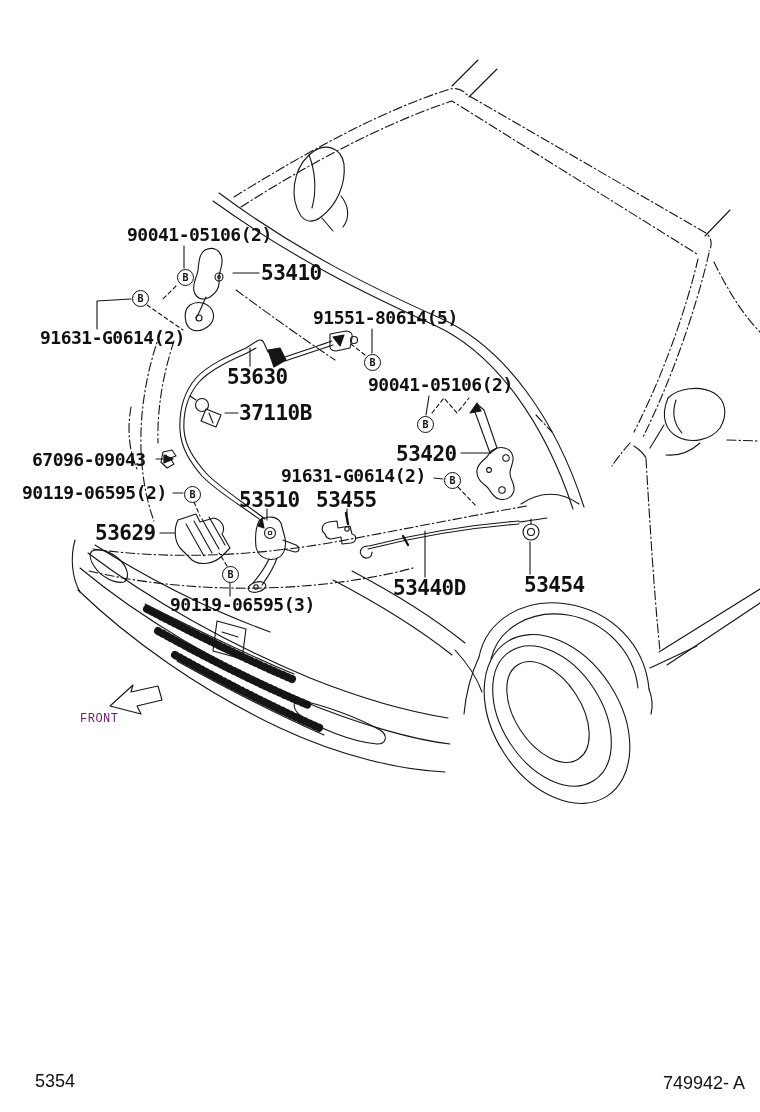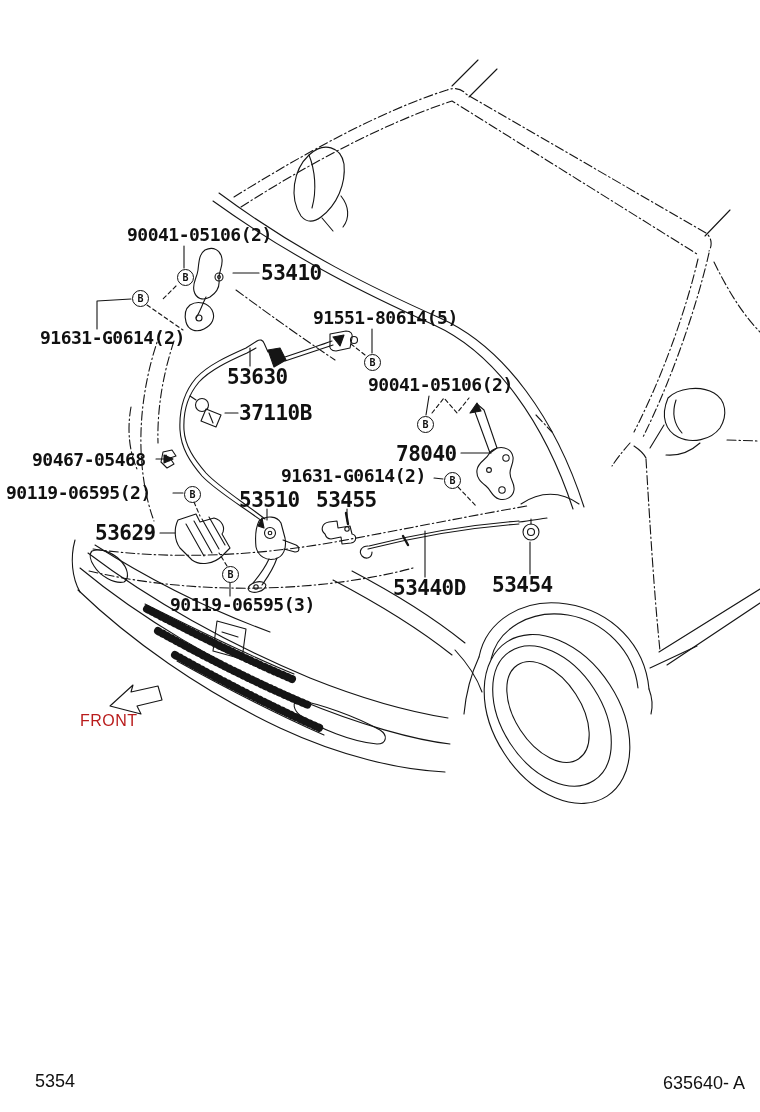--- a/index.html
+++ b/index.html
@@ -14,22 +14,22 @@
     letter-spacing:-0.5px;
   }
   .lbl.big{font-size:21px;}
   .lbl.sm{font-size:18px;}
   .bmark{
     position:absolute;width:15px;height:15px;border:1.4px solid #111;
     border-radius:50%;display:flex;align-items:center;justify-content:center;
     font-size:10px;font-weight:bold;line-height:1;background:#fff;
   }
   .frontlbl{
-    position:absolute;font-family:Liberation Sans, sans-serif;
-    font-size:16px;color:#b91c1c;letter-spacing:0.5px;line-height:1;
+    position:absolute;font-family:Liberation Mono, monospace;
+    font-size:12px;color:#701a75;letter-spacing:0.5px;line-height:1;
   }
   .footer-code{
     position:absolute;font-family:"Liberation Sans", sans-serif;
     font-size:18px;color:#111;line-height:1;
   }
 </style>
 </head>
 <body>
 
 <div class="canvas">
@@ -245,29 +245,29 @@
     </g>
   </svg>
 
   <div class="lbl sm" style="left:127px;top:226px">90041-05106(2)</div>
   <div class="lbl big" style="left:261px;top:263px">53410</div>
   <div class="lbl sm" style="left:40px;top:329px">91631-G0614(2)</div>
   <div class="lbl sm" style="left:313px;top:309px">91551-80614(5)</div>
   <div class="lbl big" style="left:227px;top:367px">53630</div>
   <div class="lbl sm" style="left:368px;top:376px">90041-05106(2)</div>
   <div class="lbl big" style="left:239px;top:403px">37110B</div>
-  <div class="lbl big" style="left:396px;top:444px">78040</div>
-  <div class="lbl sm" style="left:32px;top:451px">90467-05468</div>
+  <div class="lbl big" style="left:396px;top:444px">53420</div>
+  <div class="lbl sm" style="left:32px;top:451px">67096-09043</div>
   <div class="lbl sm" style="left:281px;top:467px">91631-G0614(2)</div>
-  <div class="lbl sm" style="left:6px;top:484px">90119-06595(2)</div>
+  <div class="lbl sm" style="left:22px;top:484px">90119-06595(2)</div>
   <div class="lbl big" style="left:239px;top:490px">53510</div>
   <div class="lbl big" style="left:316px;top:490px">53455</div>
   <div class="lbl big" style="left:95px;top:523px">53629</div>
   <div class="lbl big" style="left:393px;top:578px">53440D</div>
-  <div class="lbl big" style="left:492px;top:575px">53454</div>
+  <div class="lbl big" style="left:524px;top:575px">53454</div>
   <div class="lbl sm" style="left:170px;top:596px">90119-06595(3)</div>
 
   <div class="bmark" style="left:177px;top:269px">
       <span>B</span>
     </div>
   <div class="bmark" style="left:132px;top:290px">
       <span>B</span>
     </div>
   <div class="bmark" style="left:364px;top:354px">
       <span>B</span>
@@ -280,15 +280,15 @@
     </div>
   <div class="bmark" style="left:184px;top:486px">
       <span>B</span>
     </div>
   <div class="bmark" style="left:222px;top:566px">
       <span>B</span>
     </div>
 
   <div class="frontlbl" style="left:80px;top:713px">FRONT</div>
   <div class="footer-code" style="left:35px;top:1072px">5354</div>
-  <div class="footer-code" style="left:663px;top:1074px">635640- A</div>
+  <div class="footer-code" style="left:663px;top:1074px">749942- A</div>
 
 </div>
 
 </body></html>

